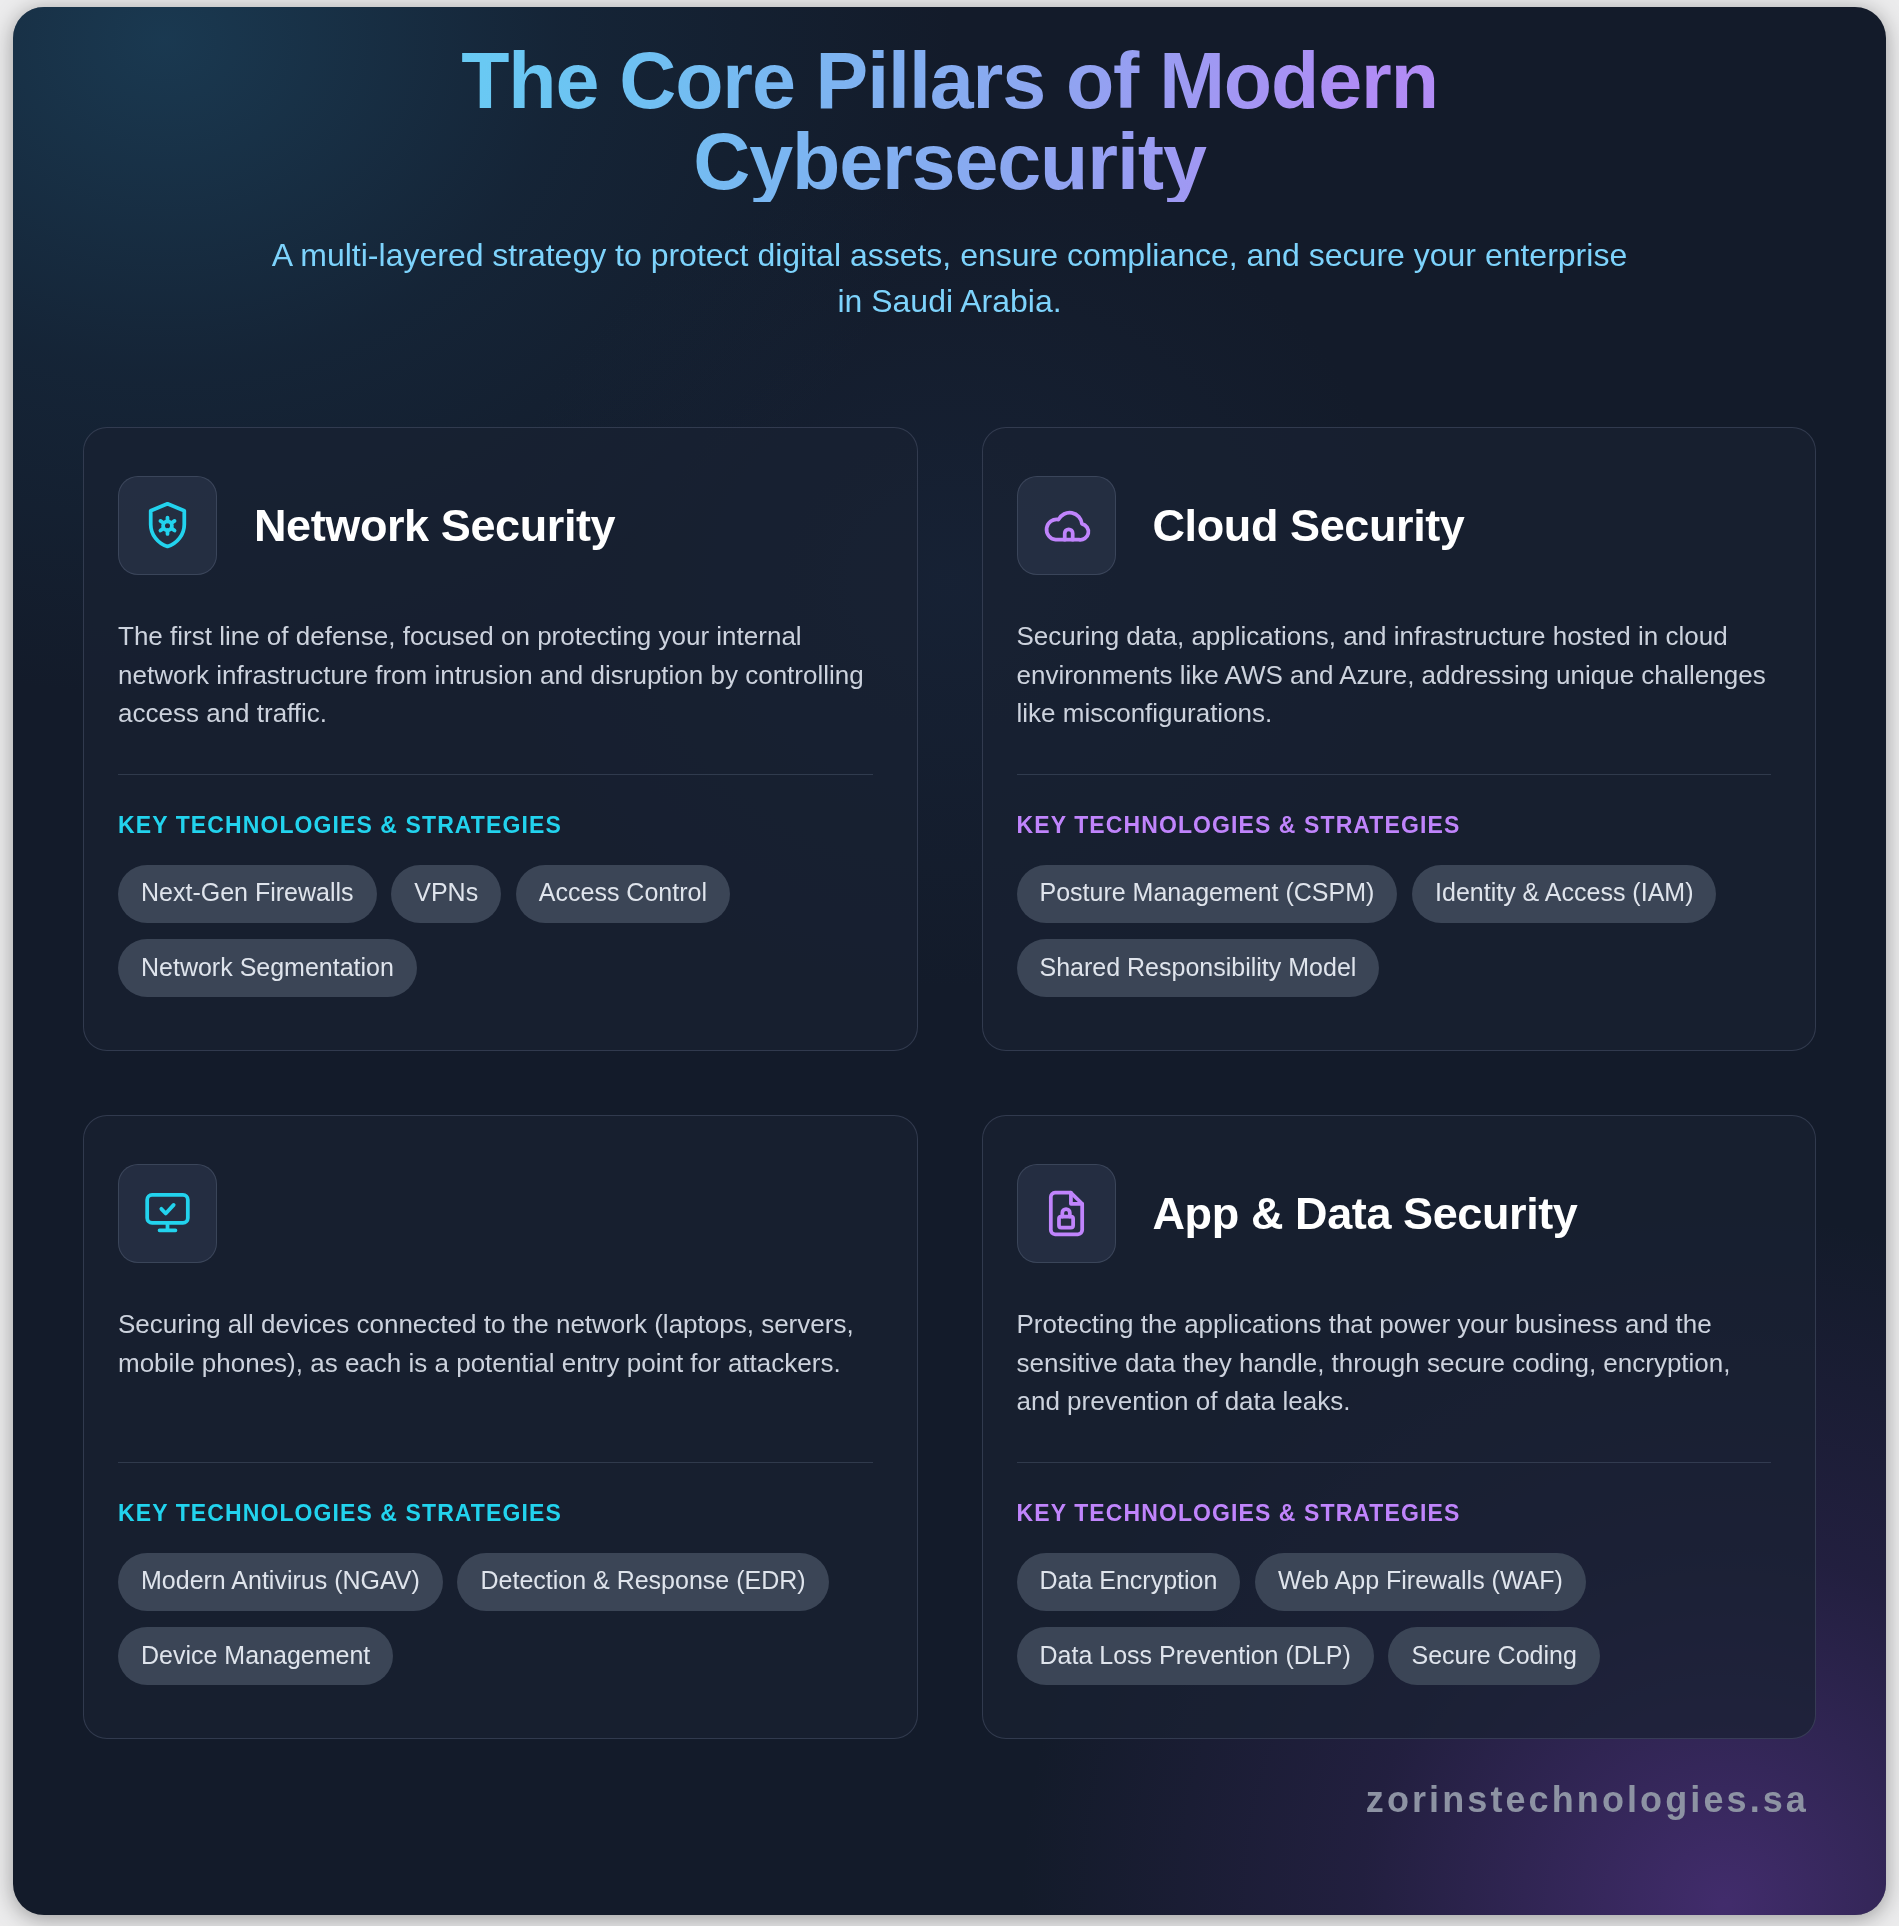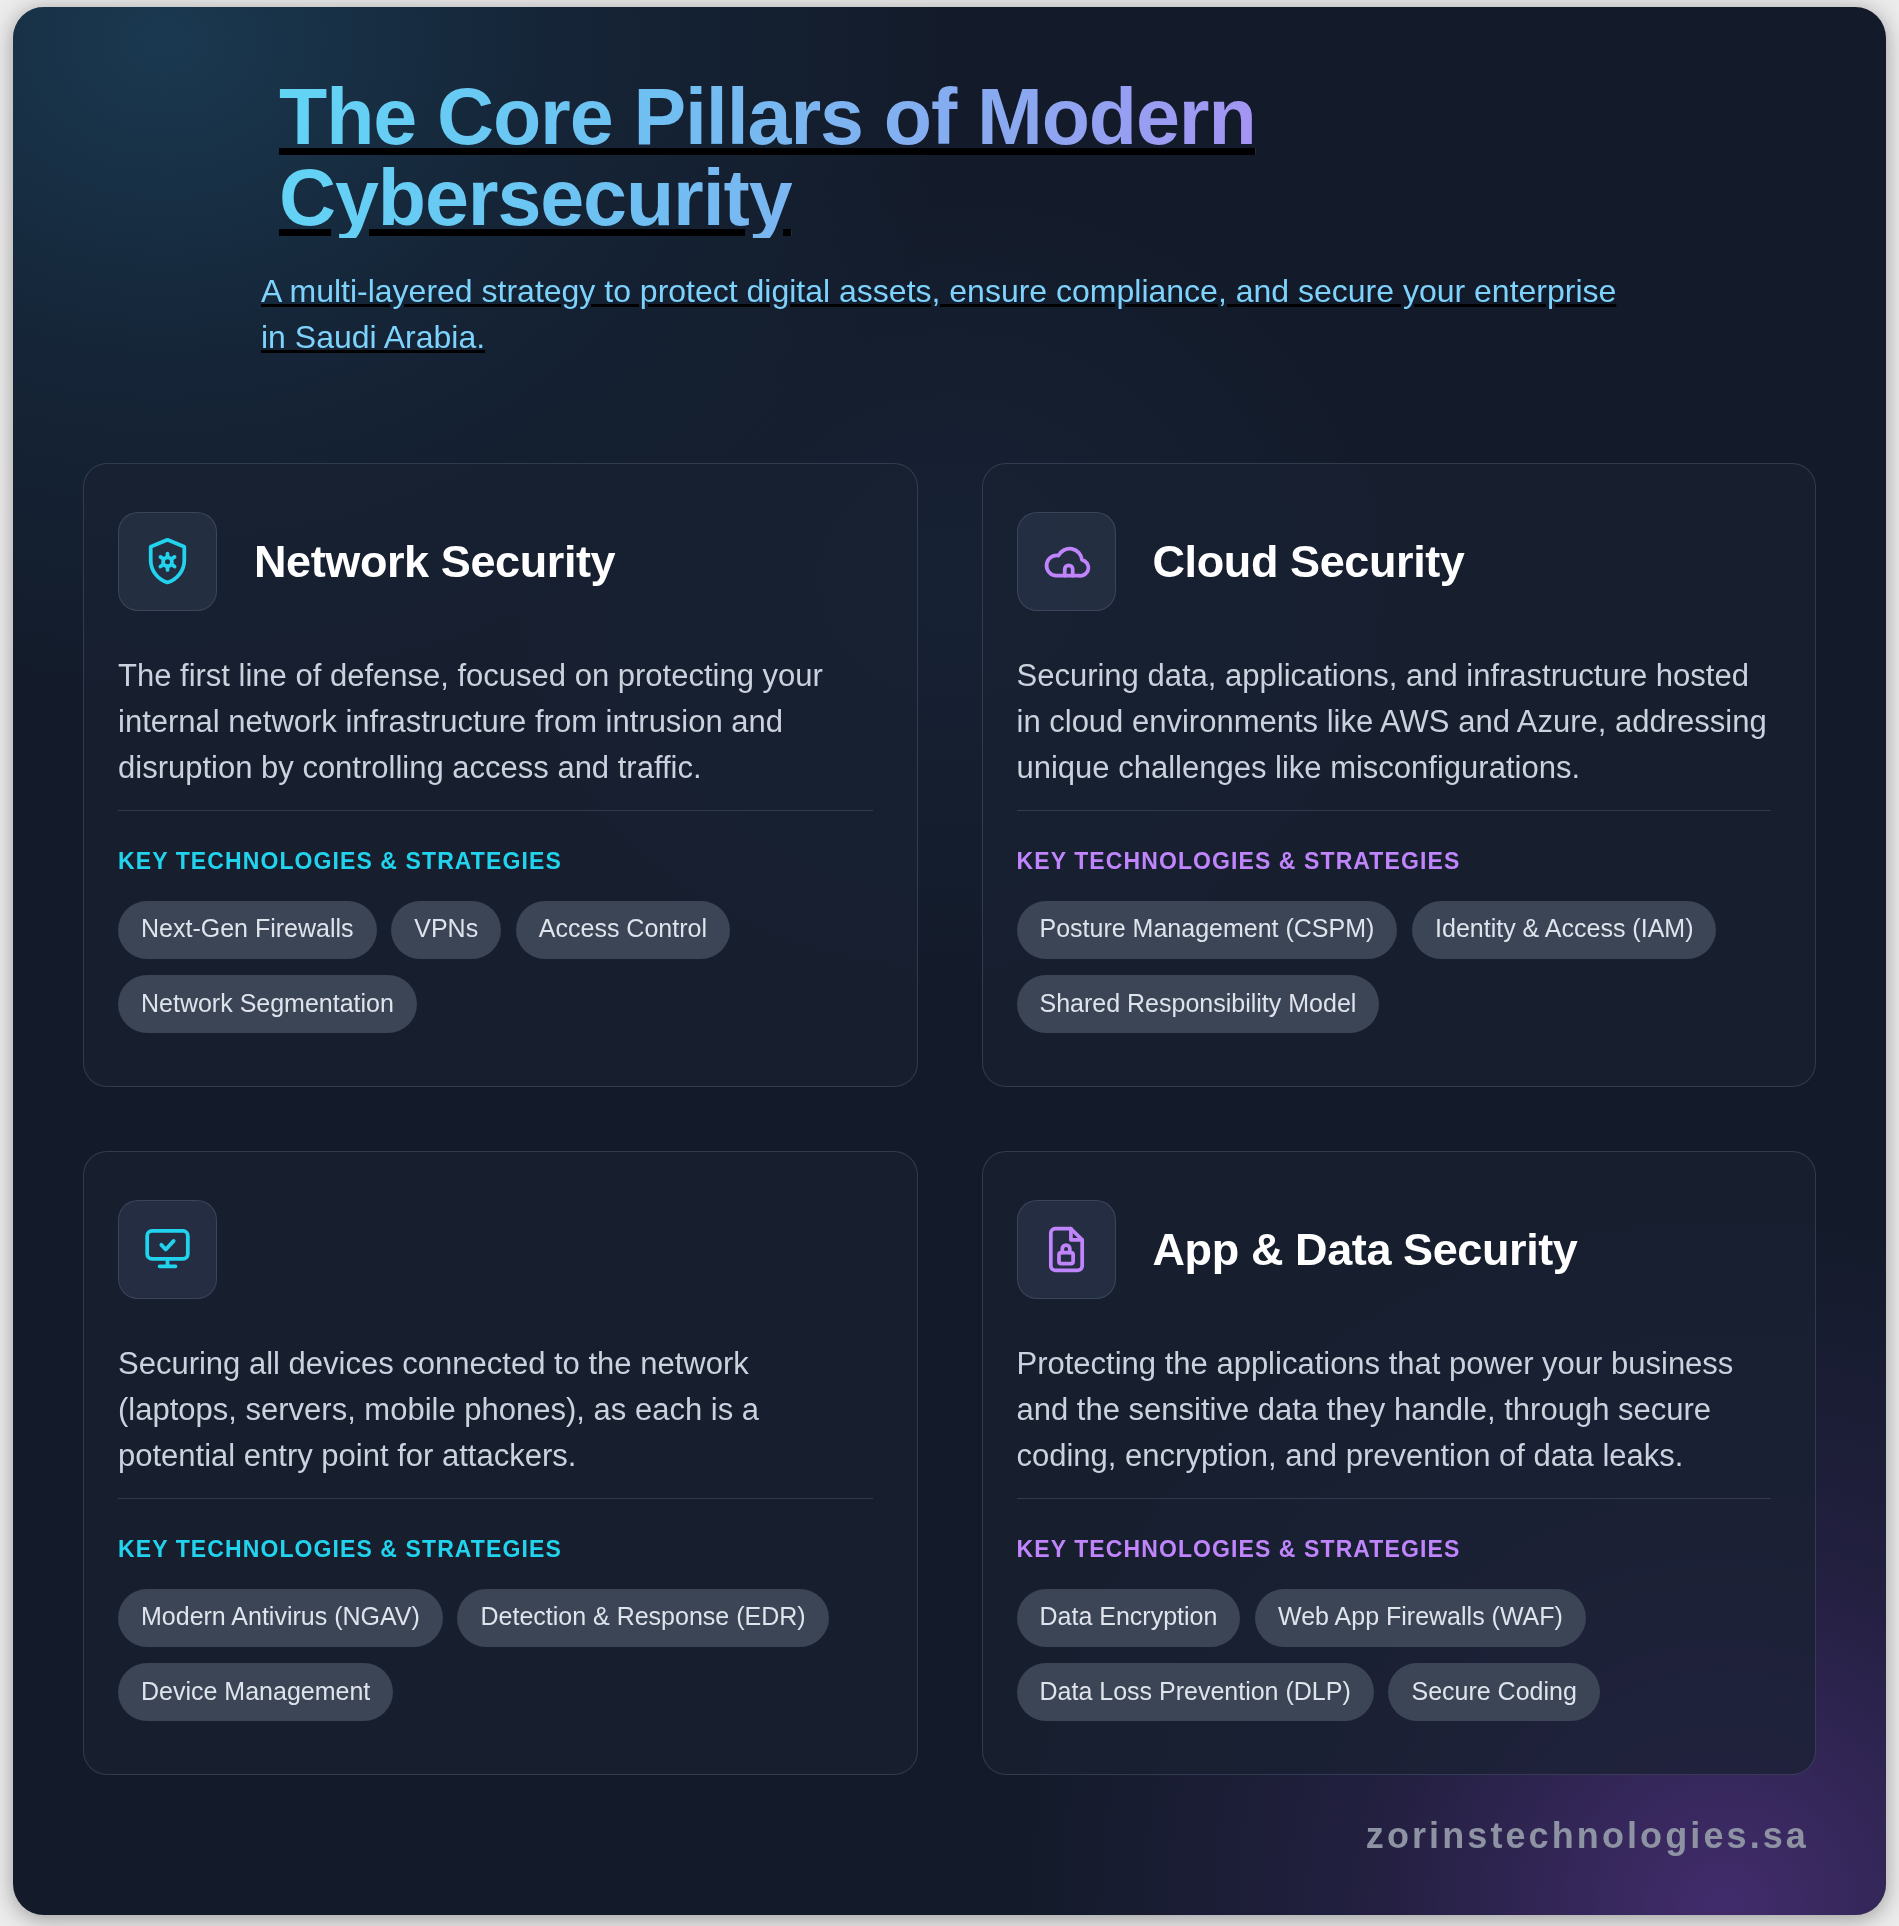--- a/index.html
+++ b/index.html
@@ -40,21 +40,21 @@
   .glow-mid {
     position: absolute; left: 50%; top: 30%;
     width: 918px; height: 826px; transform: translate(-50%,-50%);
     background: radial-gradient(ellipse at 50% 50%, rgba(30,48,76,0.30) 0%, rgba(19,27,42,0) 70%);
     pointer-events: none;
   }
 
   .content { position: relative; z-index: 2; padding: 0 70px; }
 
   
-  header { padding-top: 70px; text-align: left; text-decoration: underline; }
+  header { padding-top: 34px; text-align: center; }
 
   .title {
     font-size: 79px;
     font-weight: 700;
     line-height: 1.02;
     letter-spacing: -1.1px;
     background: linear-gradient(100deg, #62d4f5 0%, #6ec1f2 26%, #8aa8f0 54%, #b08cf5 80%, #bb8ef8 100%);
     -webkit-background-clip: text;
     background-clip: text;
     color: transparent;
@@ -105,21 +105,21 @@
 
   .card-title {
     font-size: 45px;
     font-weight: 700;
     color: #ffffff;
     letter-spacing: -0.4px;
   }
 
   .card-desc {
     margin-top: 42px;
-    font-size: 31px;
+    font-size: 26px;
     line-height: 1.48;
     color: #ccd2dd;
     font-weight: 400;
   }
 
   .divider {
     margin-top: auto;
     border-top: 1.4px solid rgba(115,128,154,0.28);
     padding-top: 0;
   }

